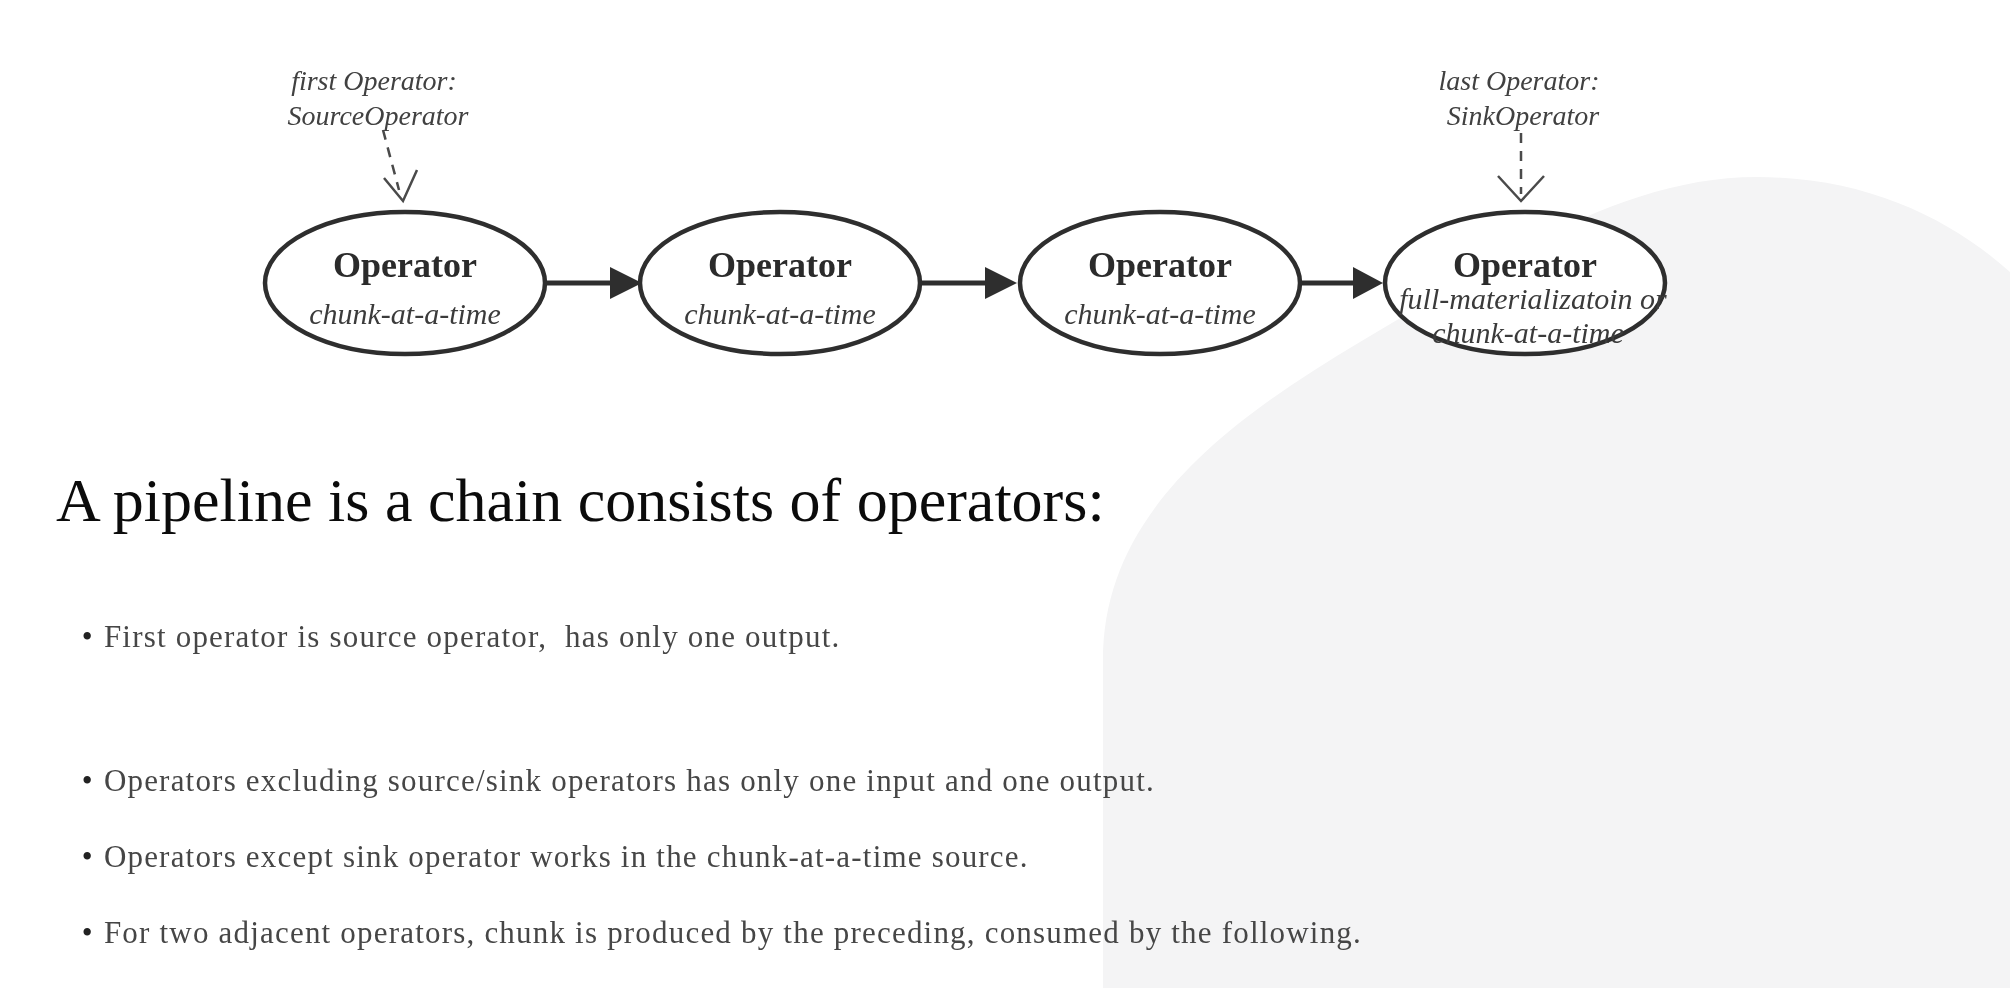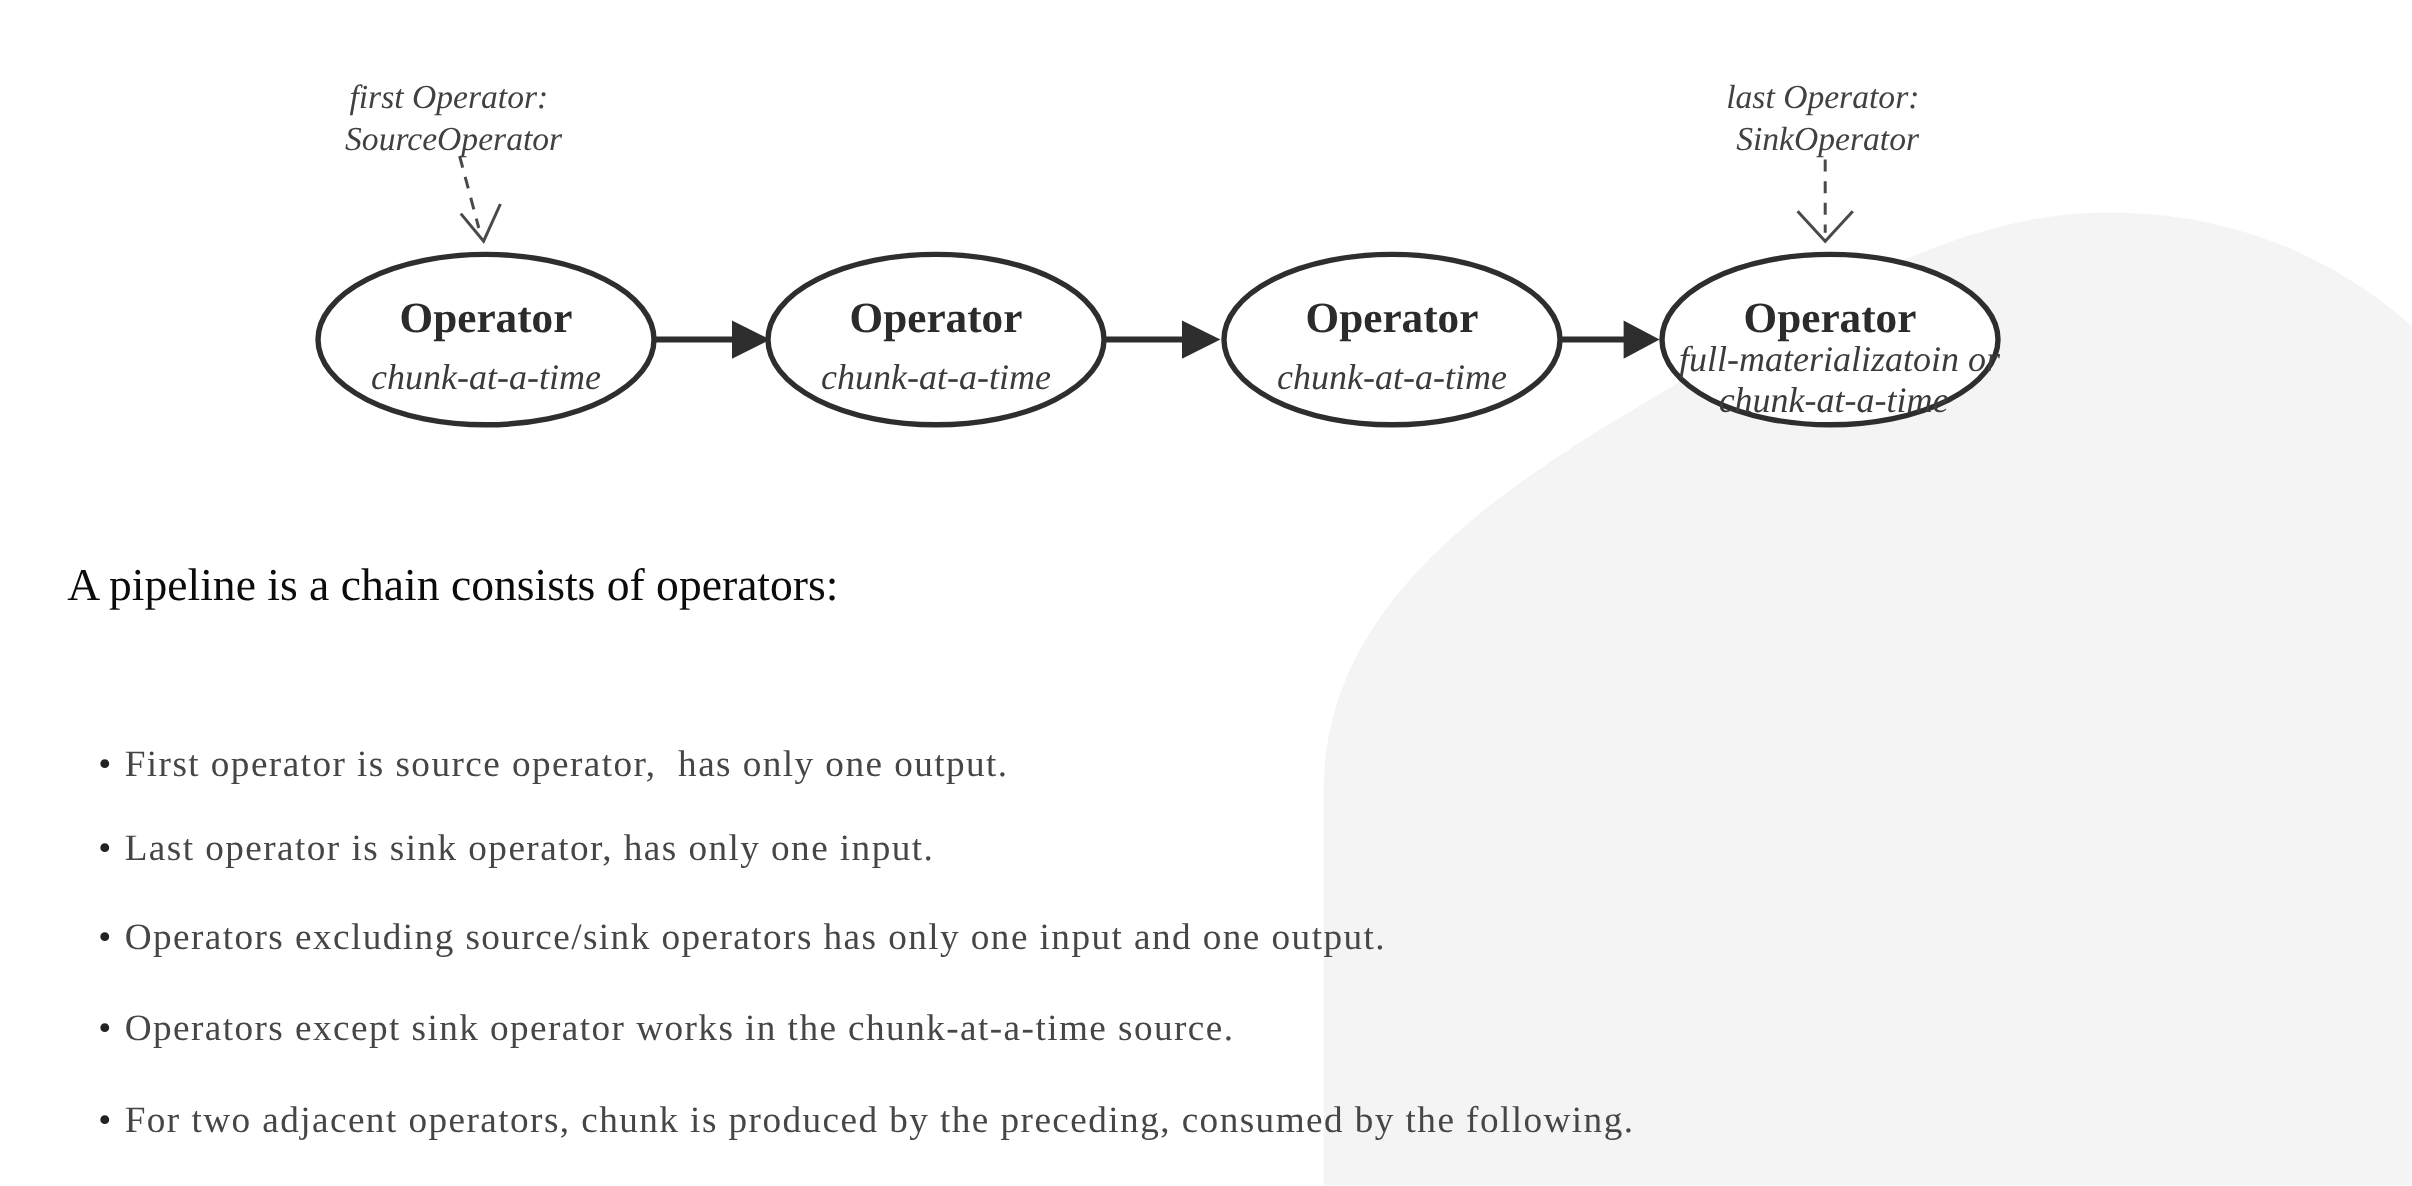--- a/index.html
+++ b/index.html
@@ -19,21 +19,21 @@
     font-family:"Liberation Serif","DejaVu Serif",serif;
     font-style:italic;font-size:30px;fill:#3b3b3b;
   }
   .anno{
     font-family:"Liberation Serif","DejaVu Serif",serif;
     font-style:italic;font-size:28px;fill:#414141;
   }
 
   .heading{
     position:absolute;left:56px;top:469px;
-    font-size:38px;line-height:1;color:#0b0b0b;
+    font-size:62px;line-height:1;color:#0b0b0b;
     white-space:pre;letter-spacing:0px;
   }
   .bullet{
     position:absolute;left:46px;
     font-size:31px;line-height:1;color:#464646;
     letter-spacing:1.2px;white-space:pre;
   }
   .bullet .marker{display:inline-block;margin-right:10px;color:#222;}
   .b1{top:590px;}
   .b2{top:660px;}
@@ -99,23 +99,20 @@
 
     <text class="anno" x="1519" y="90" text-anchor="middle">last Operator:</text>
     <text class="anno" x="1523" y="125" text-anchor="middle">SinkOperator</text>
   </svg>
 
   <div class="heading">A pipeline is a chain consists of operators:</div>
 
   <div class="bullet b1">
     <span class="marker">•</span><span>First operator is source operator,  has only one output.</span>
   </div>
-  <div class="bullet b2">
-    <span class="marker">•</span><span>Last operator is sink operator, has only one input.</span>
-  </div>
   <div class="bullet b3">
     <span class="marker">•</span><span>Operators excluding source/sink operators has only one input and one output.</span>
   </div>
   <div class="bullet b4">
     <span class="marker">•</span><span>Operators except sink operator works in the chunk-at-a-time source.</span>
   </div>
   <div class="bullet b5">
     <span class="marker">•</span><span>For two adjacent operators, chunk is produced by the preceding, consumed by the following.</span>
   </div>
 

